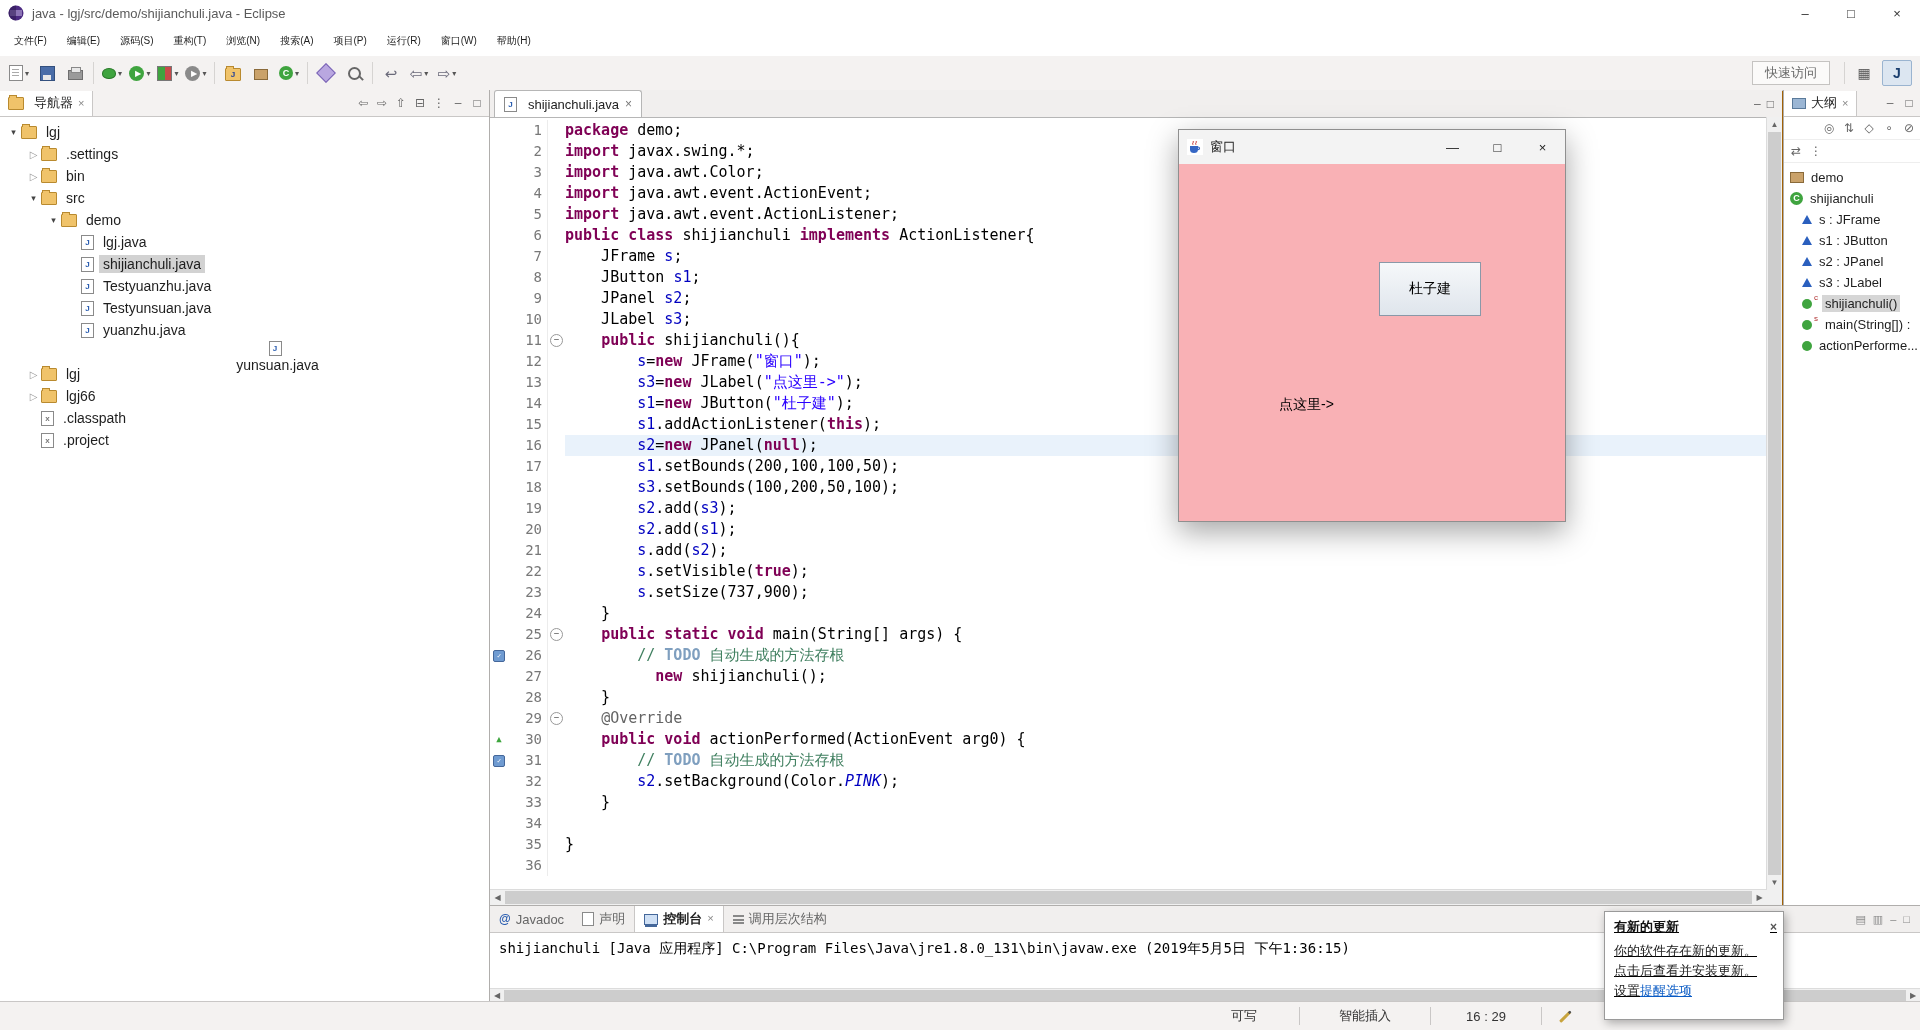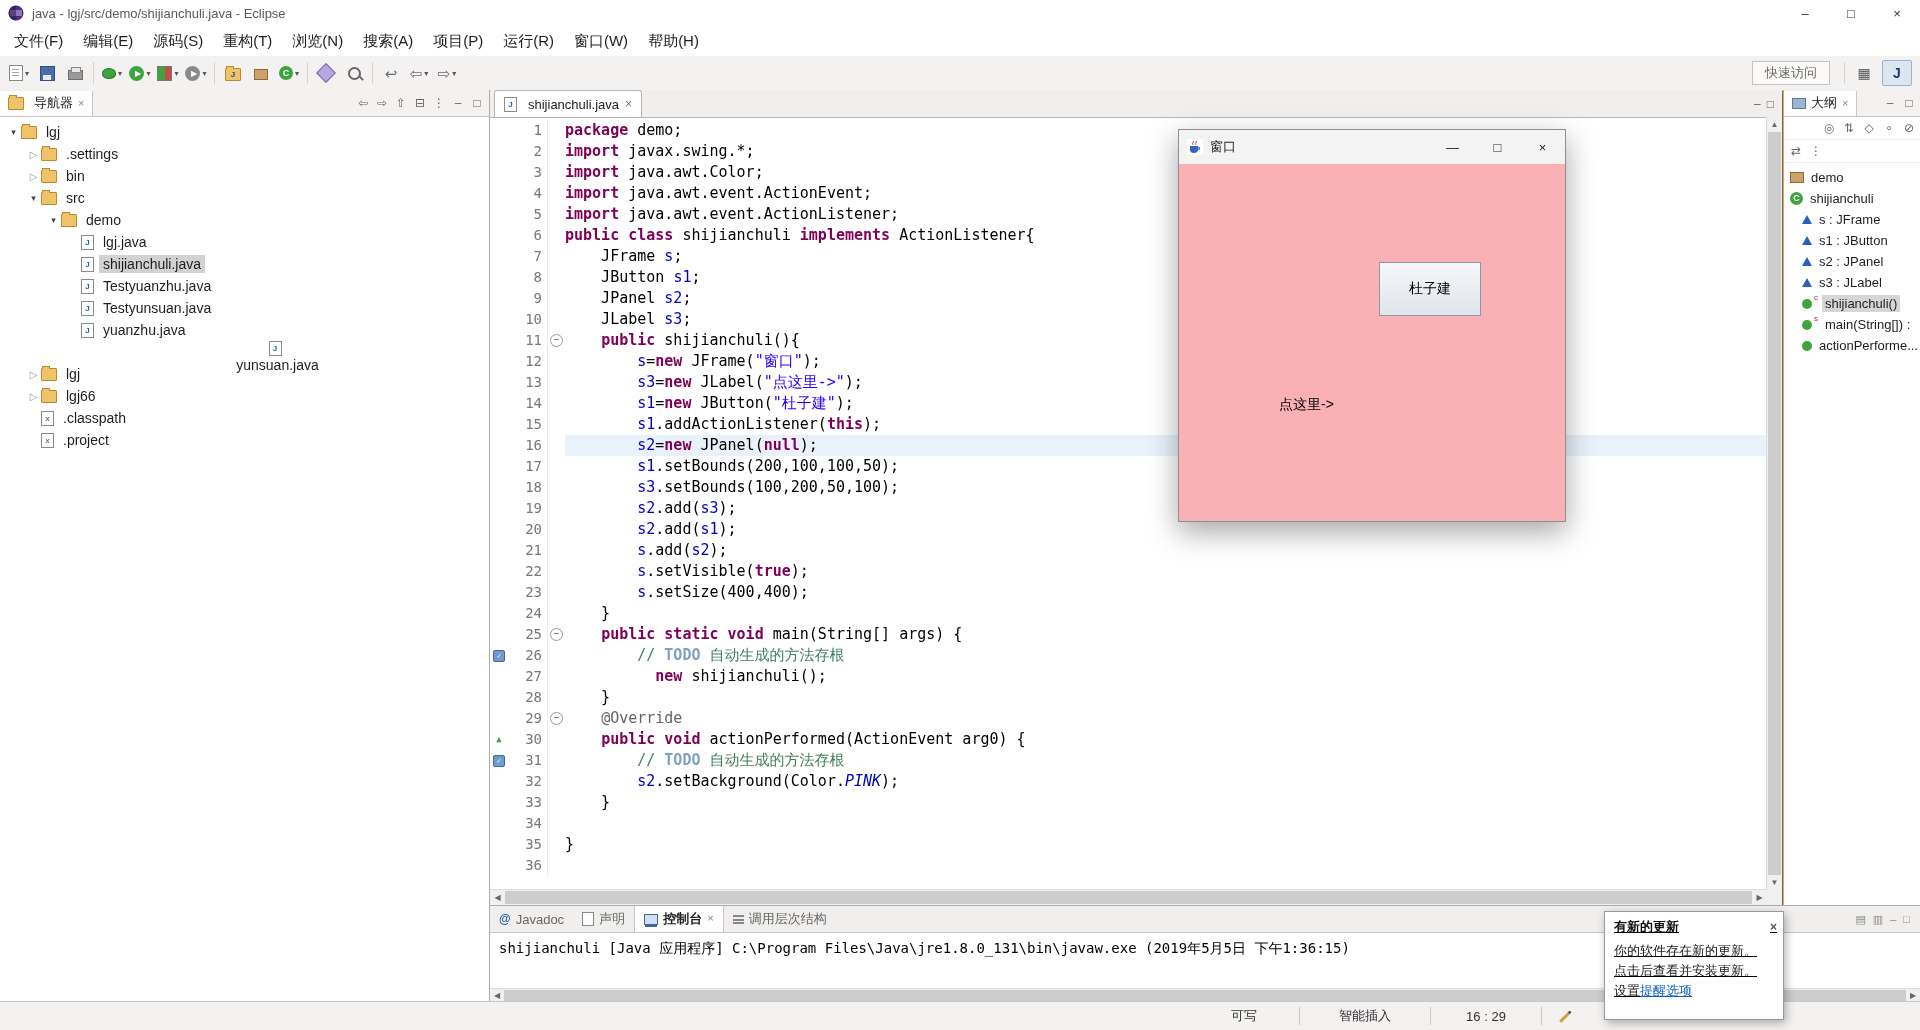--- a/index.html
+++ b/index.html
@@ -8,21 +8,21 @@
 
   
   .titlebar{position:absolute;top:0;left:0;right:0;height:26px;background:#fff;display:flex;align-items:center;border-bottom:1px solid #ececec;}
   .app-icon{width:16px;height:16px;margin-left:8px;flex:0 0 auto;}
   .tb-title{font-size:13px;color:#5a5a5a;margin-left:8px;white-space:nowrap;}
   .win-controls{margin-left:auto;display:flex;height:100%;}
   .win-btn{width:46px;display:flex;align-items:center;justify-content:center;font-size:13px;color:#333;}
 
   
   .menubar{position:absolute;top:26px;left:0;right:0;height:30px;background:#fff;border-bottom:1px solid #e6e6e6;display:flex;align-items:center;padding-left:4px;}
-  .menu-item{padding:0 10px;font-size:15px;color:#1e1e1e;height:100%;display:flex;align-items:center;}
+  .menu-item{padding:0 10px;font-size:10px;color:#1e1e1e;height:100%;display:flex;align-items:center;}
 
   
   .toolbar{position:absolute;top:56px;left:0;right:0;height:34px;background:#f4f2f1;border-bottom:1px solid #c9c7c6;display:flex;align-items:center;padding-left:5px;}
   .tb-btn{height:24px;min-width:24px;display:flex;align-items:center;justify-content:center;margin:0 1px;border:1px solid transparent;border-radius:2px;}
   .tb-sep{width:1px;height:22px;background:#d6d4d2;margin:0 4px;}
   .tb-glyph{font-size:15px;color:#6a6a7a;line-height:1;}
   .tb-dd{font-size:8px;color:#555;margin-left:2px;}
   .qa{margin-left:auto;border:1px solid #c5c3c1;background:#fbfaf9;color:#6a6a6a;font-size:13px;padding:2px 12px;margin-right:10px;}
   .persp{display:flex;align-items:center;gap:3px;margin-right:8px;}
   .persp-btn{width:28px;height:24px;display:flex;align-items:center;justify-content:center;border:1px solid transparent;border-radius:2px;font-size:14px;color:#555;}
@@ -513,21 +513,21 @@
         <div class="cl">
           <span class="ann"></span>
           <span class="num">22</span>
           <span class="fold"></span>
           <span class="txt"><span class="pl">        </span><span class="fd">s</span><span class="pl">.setVisible(</span><span class="kw">true</span><span class="pl">);</span></span>
         </div>
         <div class="cl">
           <span class="ann"></span>
           <span class="num">23</span>
           <span class="fold"></span>
-          <span class="txt"><span class="pl">        </span><span class="fd">s</span><span class="pl">.setSize(400,400);</span></span>
+          <span class="txt"><span class="pl">        </span><span class="fd">s</span><span class="pl">.setSize(737,900);</span></span>
         </div>
         <div class="cl">
           <span class="ann"></span>
           <span class="num">24</span>
           <span class="fold"></span>
           <span class="txt"><span class="pl">    }</span></span>
         </div>
         <div class="cl">
           <span class="ann"></span>
           <span class="num">25</span>

